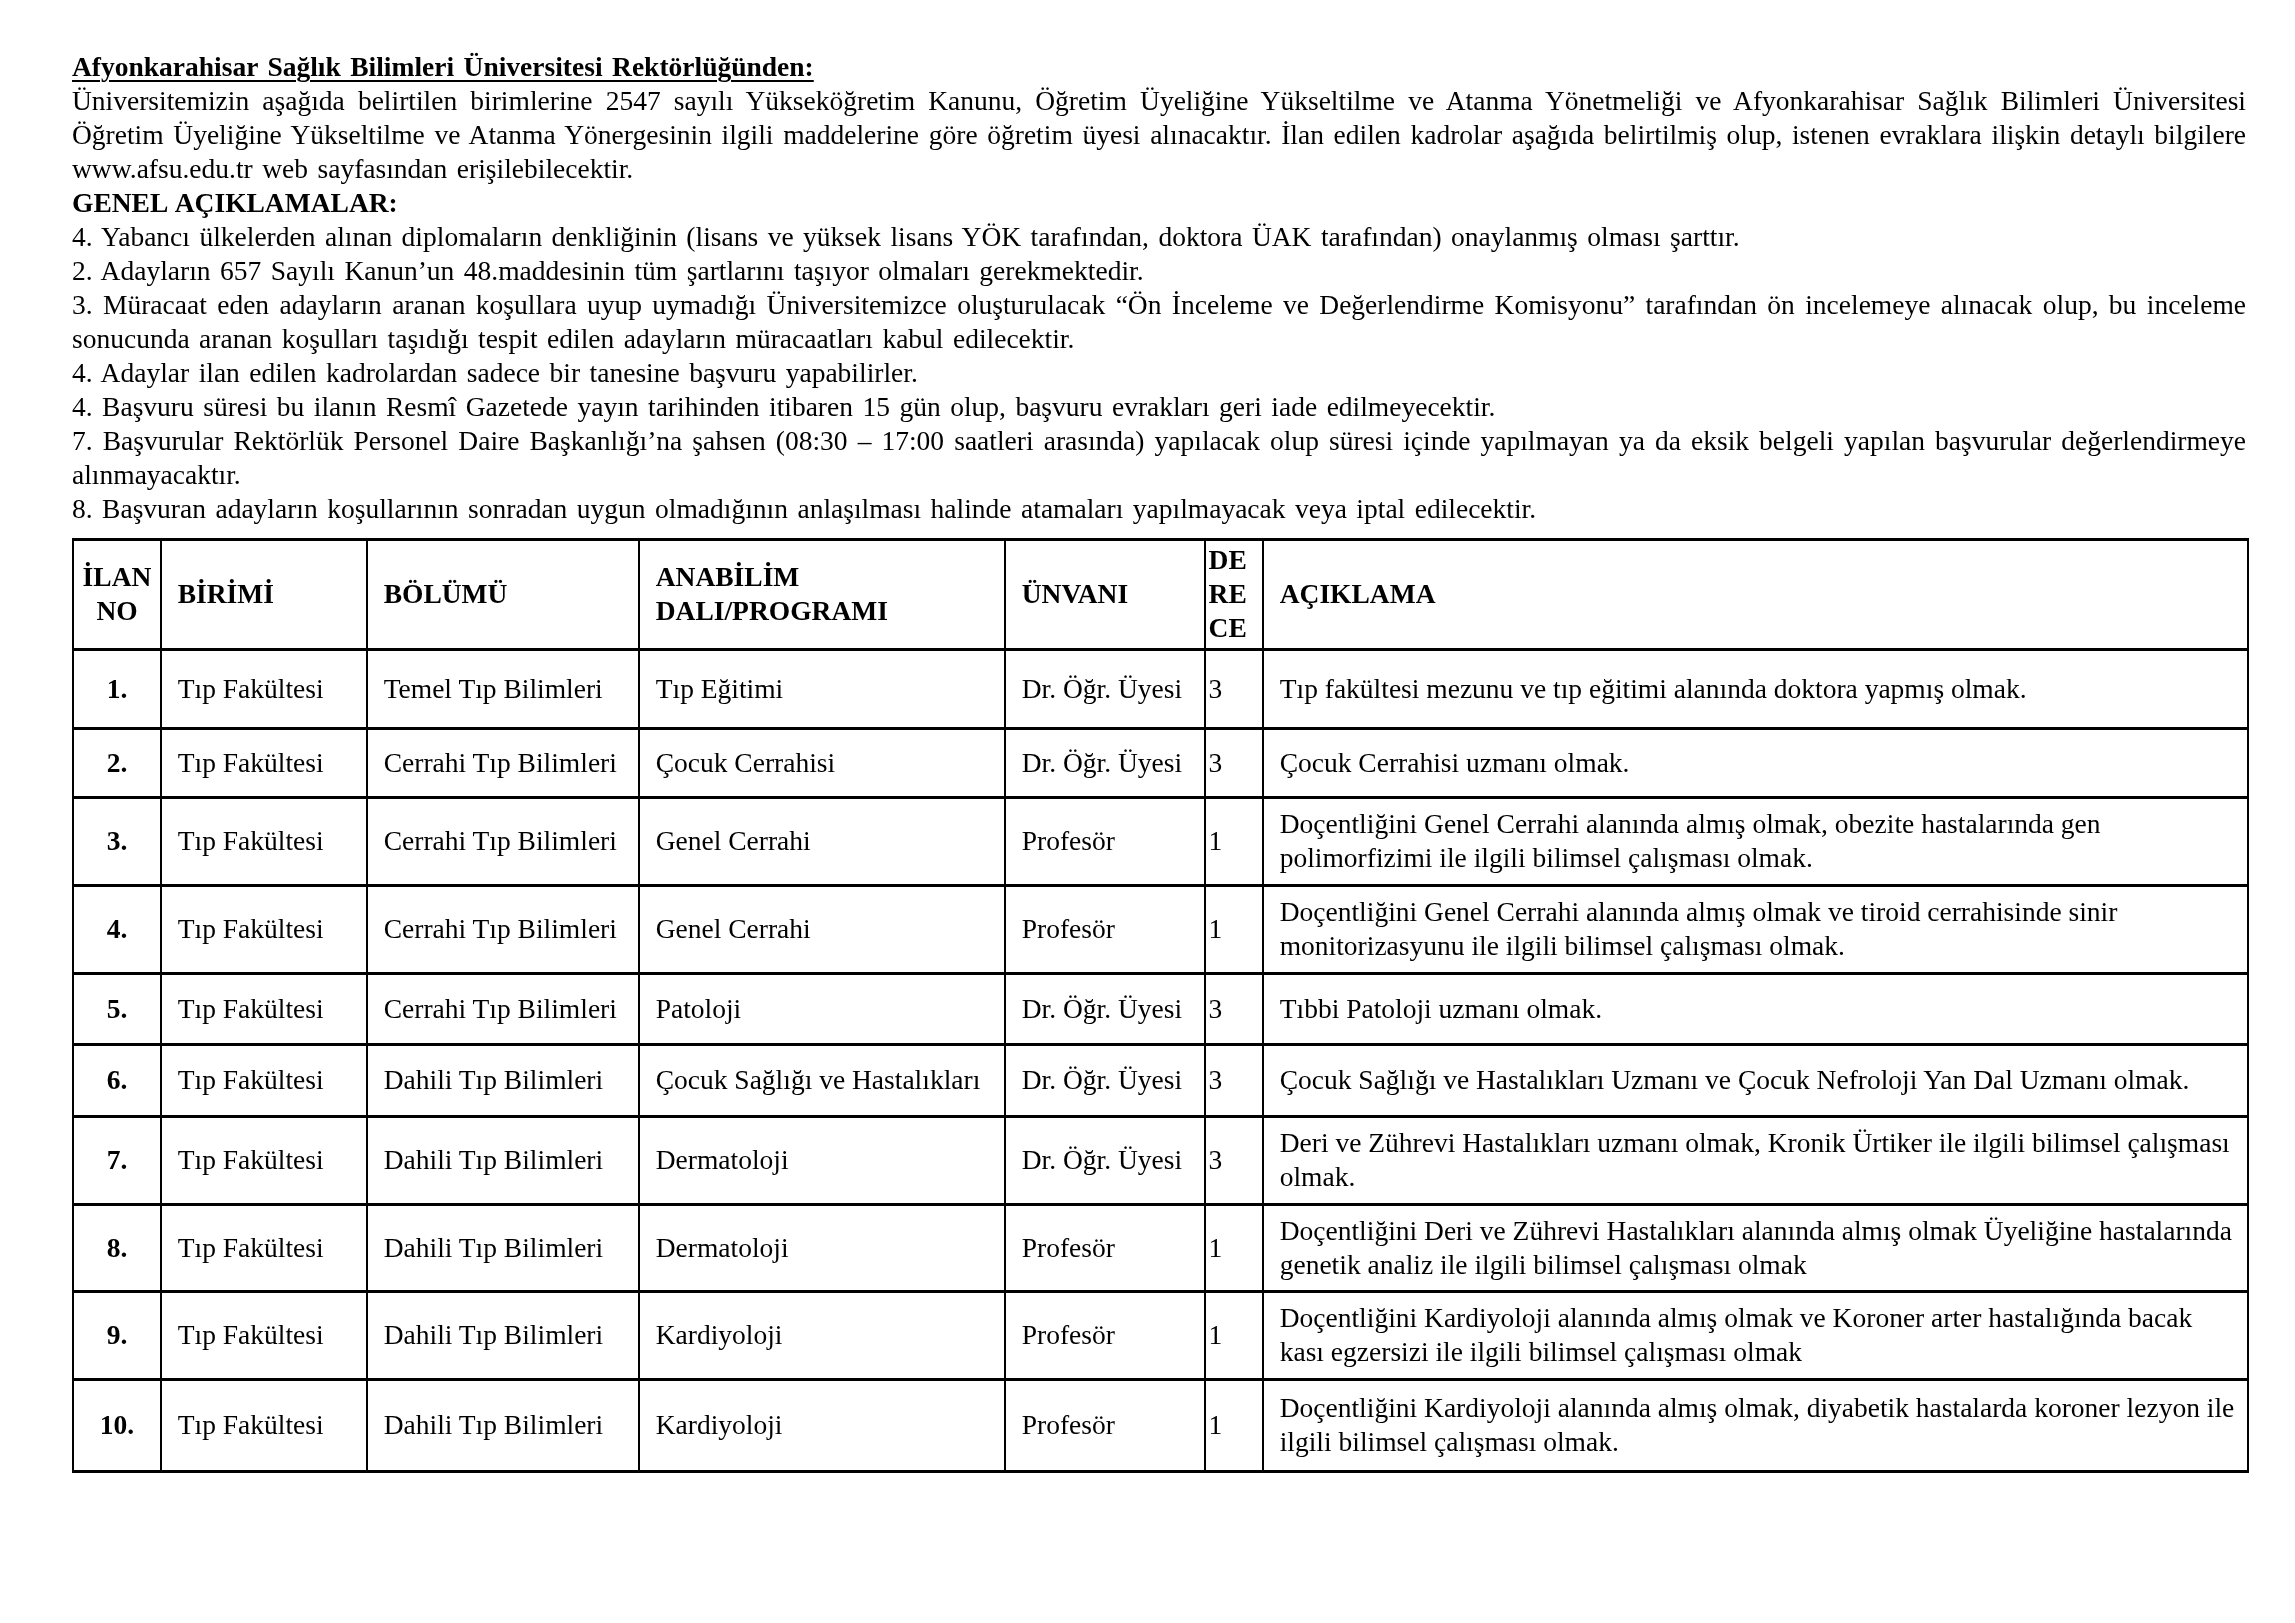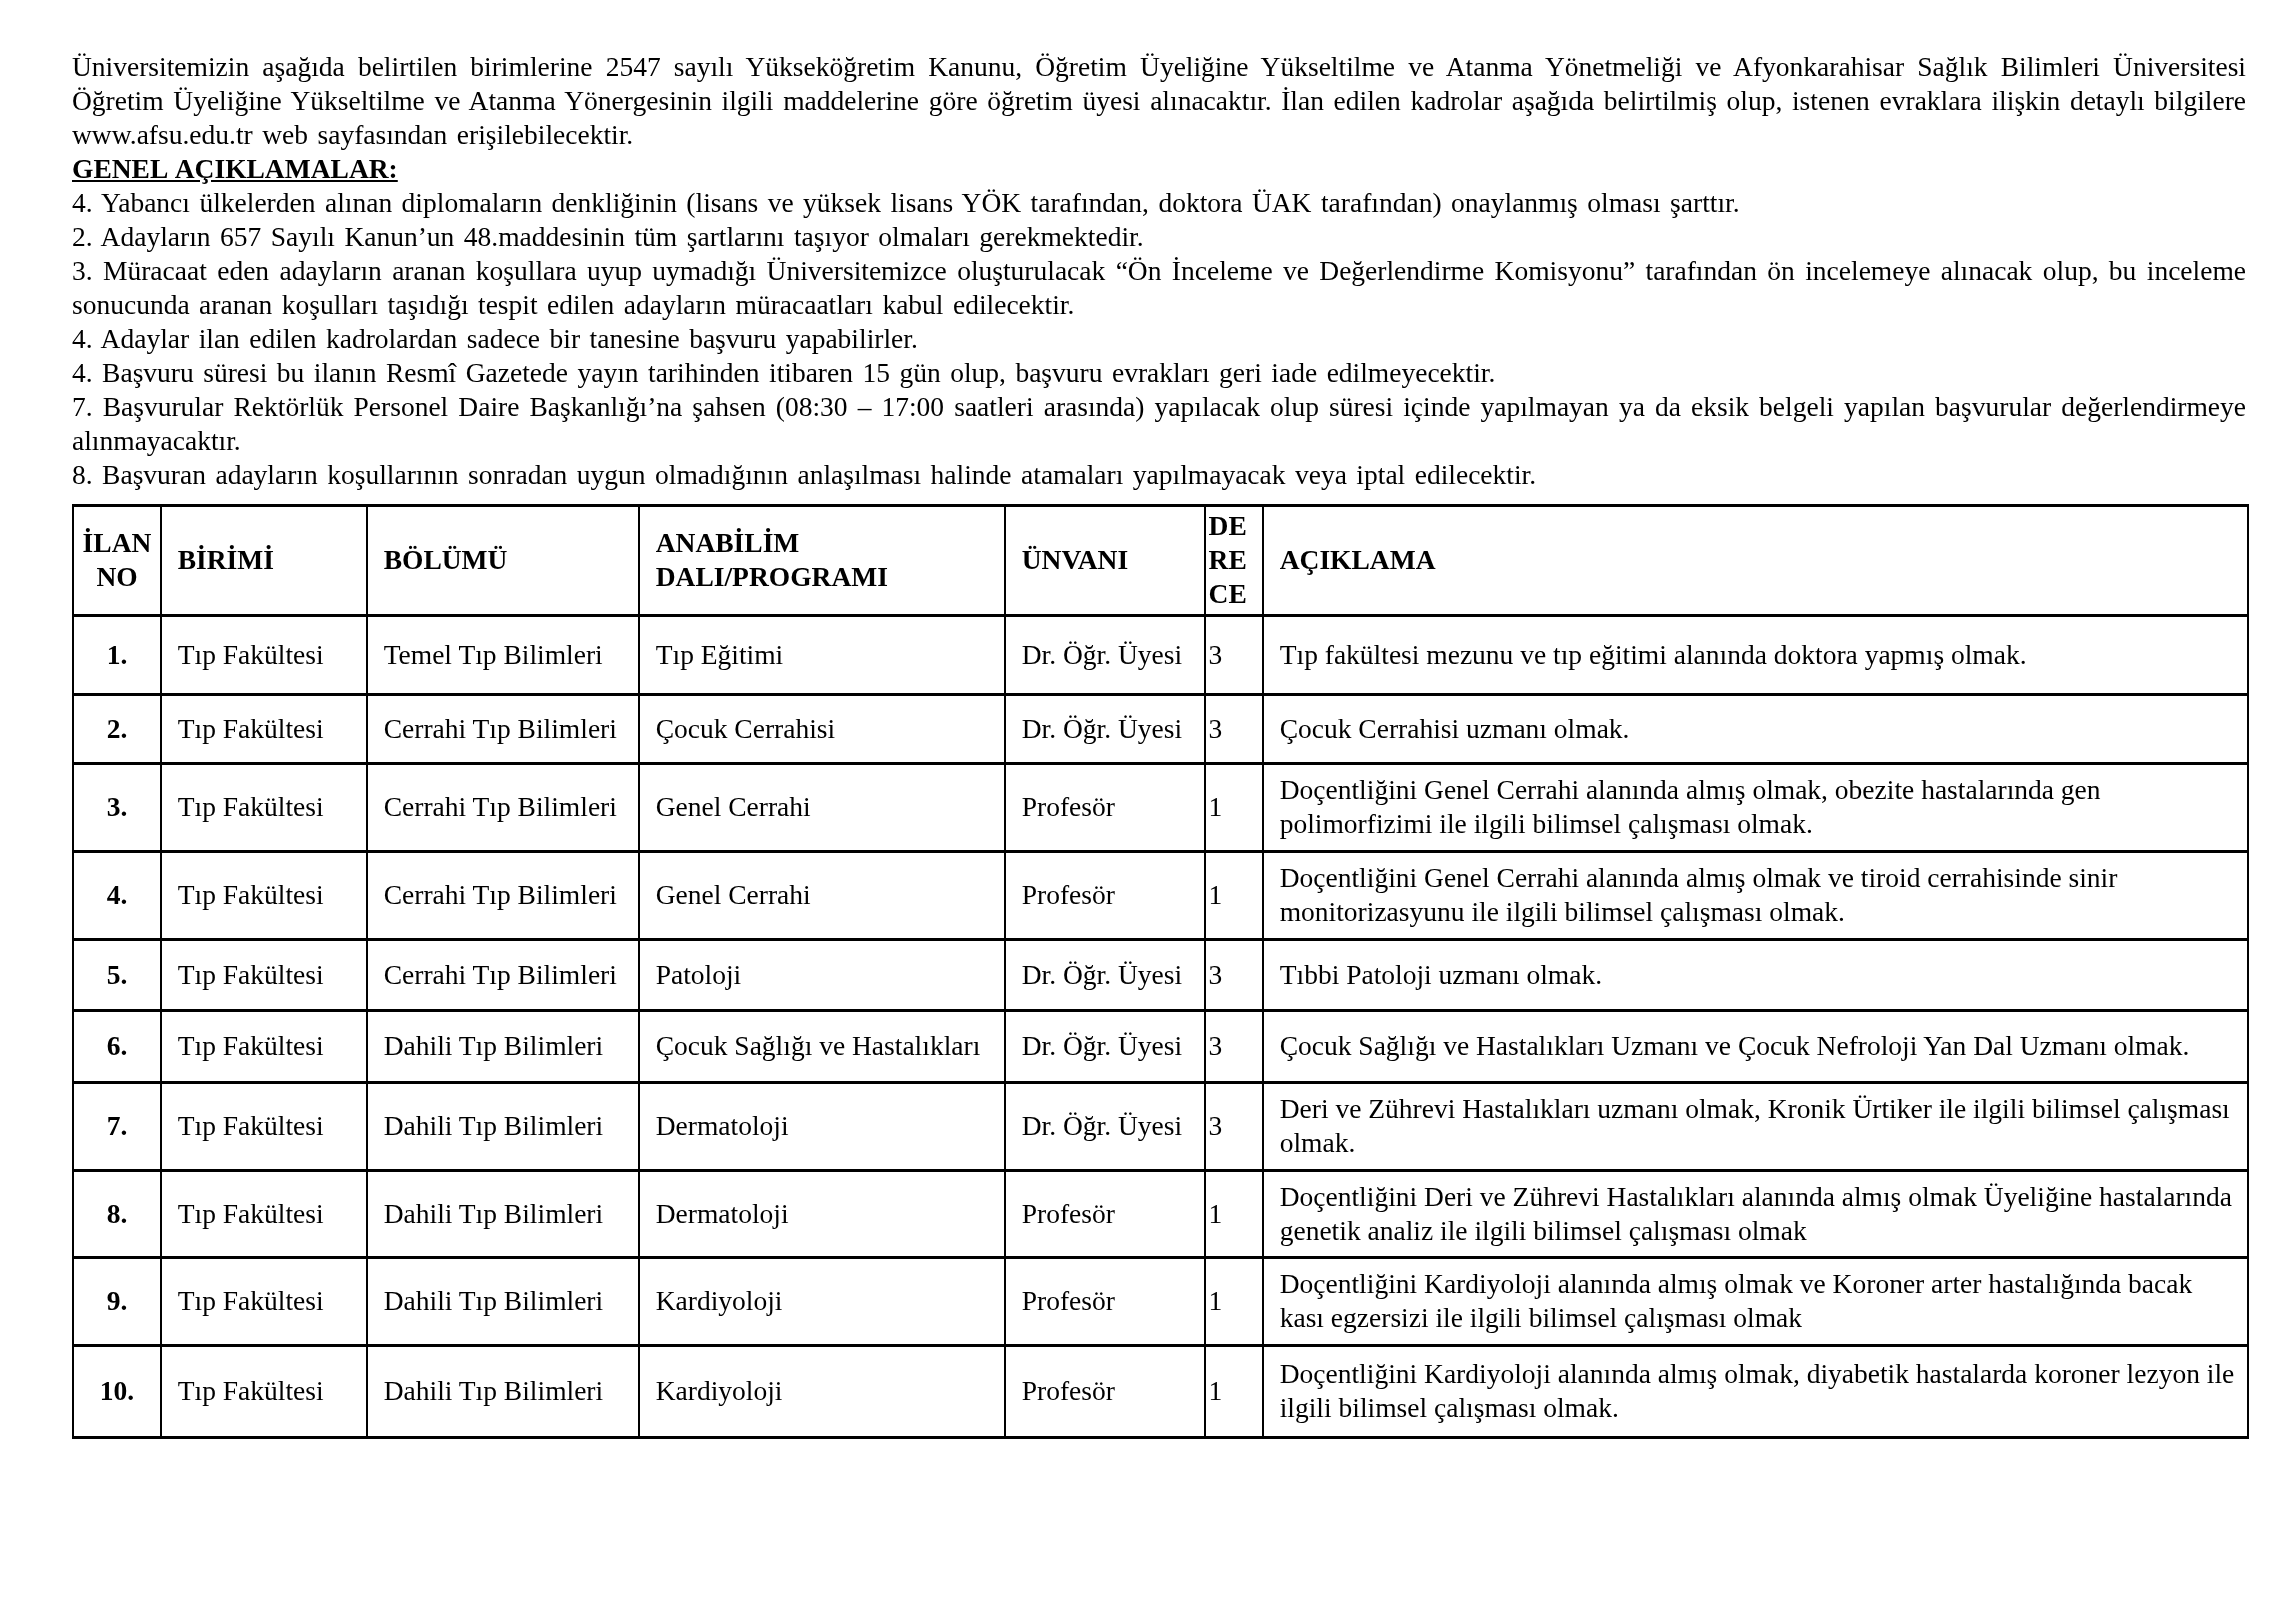--- a/index.html
+++ b/index.html
@@ -29,21 +29,20 @@
   }
   .doc-title {
     font-weight: bold;
     text-decoration: underline;
     text-decoration-thickness: 2px;
     text-underline-offset: 3.9px;
   }
   .section-heading {
     font-weight: bold;
     text-align: left !important;
-    text-decoration: underline;
   }
   table.positions {
     border-collapse: collapse;
     table-layout: fixed;
     width: 2174px;
     margin-top: 11.8px;
   }
   table.positions th,
   table.positions td {
     border: 2px solid #000;
@@ -80,20 +79,21 @@
     padding: 2.6px 2.6px !important;
   }
   td.c-derece { font-weight: normal; }
   .c-aciklama { padding-right: 6.5px !important; margin-top: 40px; }
 </style>
 </head>
 <body>
 
 <div class="page">
   <div class="textblock">
+    <p class="doc-title">Afyonkarahisar Sağlık Bilimleri Üniversitesi Rektörlüğünden:</p>
     <p>Üniversitemizin aşağıda belirtilen birimlerine 2547 sayılı Yükseköğretim Kanunu, Öğretim Üyeliğine Yükseltilme ve Atanma Yönetmeliği ve Afyonkarahisar Sağlık Bilimleri Üniversitesi Öğretim Üyeliğine Yükseltilme ve Atanma Yönergesinin ilgili maddelerine göre öğretim üyesi alınacaktır. İlan edilen kadrolar aşağıda belirtilmiş olup, istenen evraklara ilişkin detaylı bilgilere www.afsu.edu.tr web sayfasından erişilebilecektir.</p>
     <p class="section-heading">GENEL AÇIKLAMALAR:</p>
     <div id="notes">
         <p>4. Yabancı ülkelerden alınan diplomaların denkliğinin (lisans ve yüksek lisans YÖK tarafından, doktora ÜAK tarafından) onaylanmış olması şarttır.</p>
         <p>2. Adayların 657 Sayılı Kanun’un 48.maddesinin tüm şartlarını taşıyor olmaları gerekmektedir.</p>
         <p>3. Müracaat eden adayların aranan koşullara uyup uymadığı Üniversitemizce oluşturulacak “Ön İnceleme ve Değerlendirme Komisyonu” tarafından ön incelemeye alınacak olup, bu inceleme sonucunda aranan koşulları taşıdığı tespit edilen adayların müracaatları kabul edilecektir.</p>
         <p>4. Adaylar ilan edilen kadrolardan sadece bir tanesine başvuru yapabilirler.</p>
         <p>4. Başvuru süresi bu ilanın Resmî Gazetede yayın tarihinden itibaren 15 gün olup, başvuru evrakları geri iade edilmeyecektir.</p>
         <p>7. Başvurular Rektörlük Personel Daire Başkanlığı’na şahsen (08:30 – 17:00 saatleri arasında) yapılacak olup süresi içinde yapılmayan ya da eksik belgeli yapılan başvurular değerlendirmeye alınmayacaktır.</p>
         <p>8. Başvuran adayların koşullarının sonradan uygun olmadığının anlaşılması halinde atamaları yapılmayacak veya iptal edilecektir.</p>

